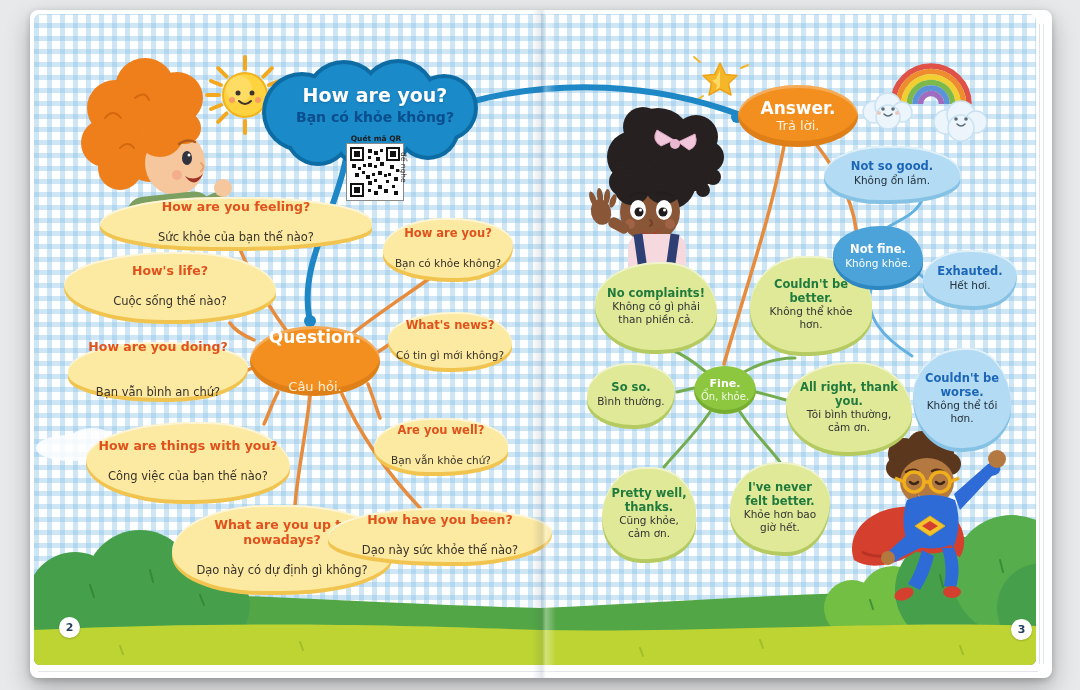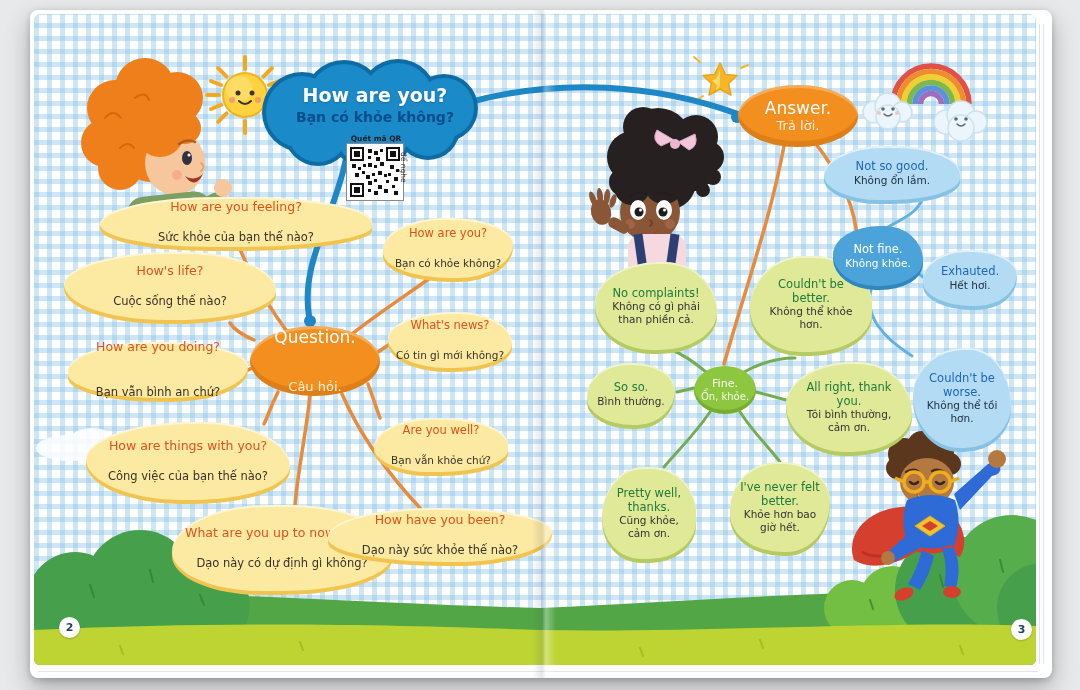--- a/index.html
+++ b/index.html
@@ -15,21 +15,21 @@
   .edge-right{position:absolute;right:4px;top:14px;width:12px;height:640px;
         background:linear-gradient(90deg,#fff 0 3px,#dde2e6 3px 4px,#fff 4px 7px,#e2e6ea 7px 8px,#fff 8px);}
   .edge-bottom{position:absolute;left:8px;bottom:3px;width:1000px;height:10px;
         background:linear-gradient(0deg,#fff 0 3px,#e2e6ea 3px 4px,#fff 4px);}
   .spine{position:absolute;left:532px;top:10px;width:24px;height:668px;z-index:6;pointer-events:none;
         background:linear-gradient(90deg,rgba(0,0,0,0),rgba(60,80,100,.14) 42%,rgba(255,255,255,.35) 58%,rgba(0,0,0,0));}
   svg.deco{position:absolute;left:0;top:0;z-index:2;}
 
   .bubble{position:absolute;display:flex;flex-direction:column;align-items:center;justify-content:center;
           text-align:center;padding:5px 8px;box-sizing:border-box;z-index:3;line-height:1.18;}
-  .bubble .en{font-weight:normal;font-size:12.5px;text-align:center;}
+  .bubble .en{font-weight:bold;font-size:12.5px;text-align:center;}
   .bubble .vi{font-size:11.5px;}
   .bubble.small .en{font-size:11.5px;}
   .bubble.small .vi{font-size:10.5px;}
   .yb{background:#fce9a2;box-shadow:0 4px 0 #f1c44f, inset 0 2px 0 rgba(255,255,255,.55);}
   .yb .en{color:#e0521c;} .yb .vi{color:#37322a;margin-top:16px;}
   .gb{background:#dfe998;box-shadow:0 4px 0 #b5cb61, inset 0 2px 0 rgba(255,255,255,.5);}
   .gb .en{color:#1f7a3c;} .gb .vi{color:#333333;}
   .bb{background:#b3dbf3;box-shadow:0 4px 0 #86c2e4, inset 0 2px 0 rgba(255,255,255,.6);}
   .bb .en{color:#1c66b8;} .bb .vi{color:#22313d;}
   .bd{background:#4ba3d9;box-shadow:0 4px 0 #2f87c0;}

